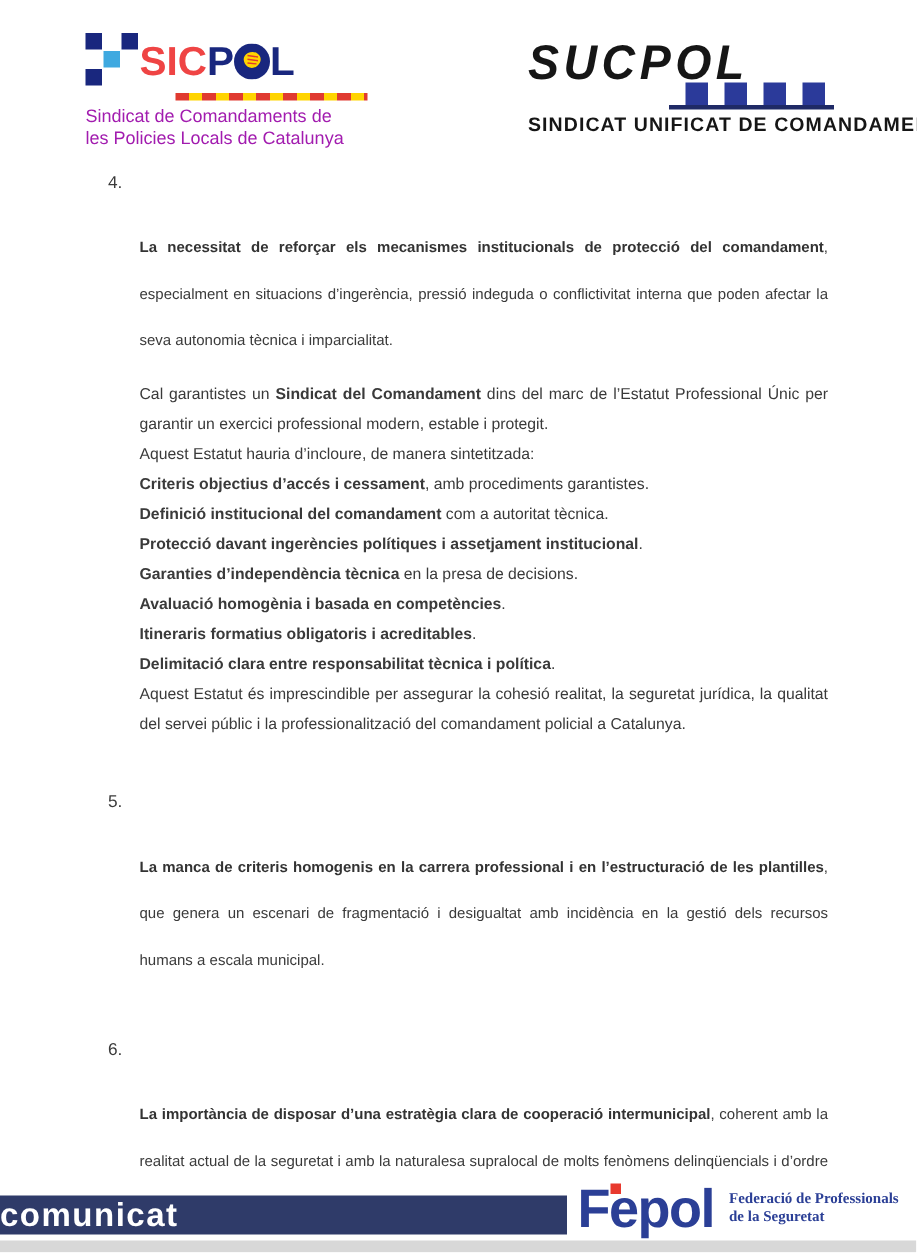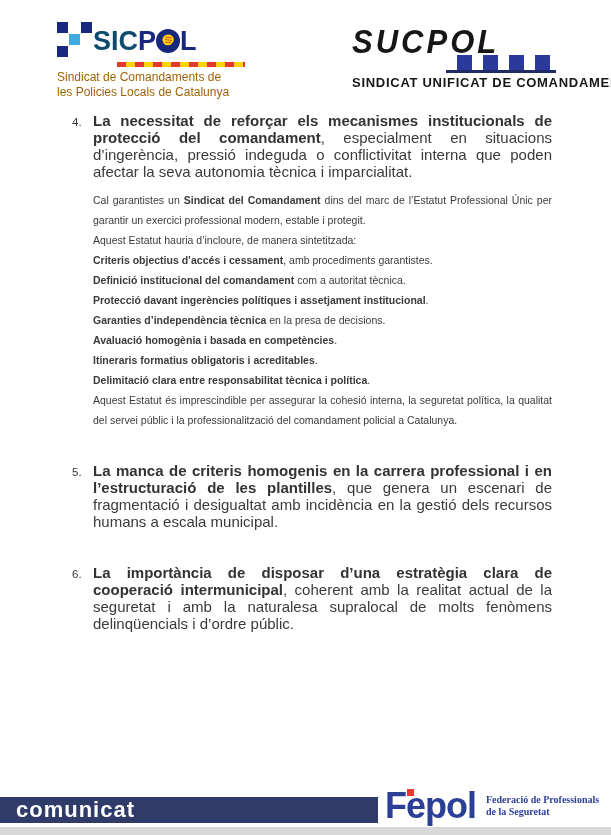--- a/index.html
+++ b/index.html
@@ -14,55 +14,55 @@
   
   .sicpol{position:absolute;left:55px;top:20px;width:200px;}
   .checker{position:absolute;left:2px;top:2px;display:grid;
     grid-template-columns:repeat(3,11px);grid-template-rows:repeat(3,11px);gap:1px;}
   .checker .n{background:#19277e;}
   .checker .w{background:#ffffff;}
   .checker .l{background:#3fa9e0;}
   .checker .t{background:transparent;}
   .sicpol-word{position:absolute;left:38px;top:8px;white-space:nowrap;
     font-weight:bold;font-size:27px;letter-spacing:0px;line-height:27px;}
-  .sicpol-word .lt{color:#0c4a6e;}
+  .sicpol-word .lt{color:#ef4444;}
   .sicpol-word .dk{color:#19277e;}
   .sicpol-o{display:inline-block;width:24px;height:24px;vertical-align:-3px;}
   .senyera{position:absolute;left:62px;top:42px;width:128px;height:5px;
     background:repeating-linear-gradient(90deg,#e03a30 0 9px,#ffd400 9px 18px);}
   .sicpol-sub{position:absolute;left:2px;top:50px;width:200px;
-    color:#a16207;font-size:12px;line-height:15px;}
+    color:#a21caf;font-size:12px;line-height:15px;}
 
   
   .sucpol{position:absolute;left:352px;top:26px;width:238px;}
   .sucpol-word{font-weight:bold;font-style:italic;font-size:31px;line-height:31px;
     letter-spacing:3px;color:#161616;transform:scaleY(1.05);white-space:nowrap;}
   .sucpol-mid{position:relative;height:19px;margin-top:-2px;}
   .sucpol-squares{position:absolute;right:40px;top:0;display:flex;gap:11px;}
   .sucpol-squares span{width:15px;height:15px;background:#2b3a9a;display:block;}
   .sucpol-underbar{position:absolute;right:34px;top:15px;width:110px;height:3px;background:#1f2a66;}
   .sucpol-sub{font-weight:bold;font-size:13px;letter-spacing:0.72px;color:#161616;
     margin-top:1px;white-space:nowrap;}
 
   
   .content{position:absolute;left:72px;top:112px;width:480px;color:#3a3a3a;}
   .item{display:flex;}
   .item .num{width:21px;flex:0 0 21px;font-size:11.5px;line-height:21.7px;}
-  .item .itext{flex:1;font-size:15px;line-height:17px;text-align:justify;}
+  .item .itext{flex:1;font-size:10px;line-height:31px;text-align:justify;margin-top:38px;}
   .item .itext b{color:#333333;}
   .sub{margin-left:21px;margin-top:10px;}
   .sub p{margin:0;font-size:10.5px;line-height:20px;text-align:justify;}
   .gap-5{margin-top:32px;}
   .gap-6{margin-top:34px;}
 
   
   .footer-bar{position:absolute;left:0;top:797px;width:378px;height:26px;
     background:#2f3b69;display:flex;align-items:center;}
   .footer-bar span{color:#ffffff;font-weight:bold;font-size:22px;
-    letter-spacing:1px;padding-left:16px;line-height:22px;}
+    letter-spacing:1px;line-height:22px;}
   .fepol{position:absolute;left:385px;top:786px;display:flex;align-items:center;justify-content:flex-end;}
   .fepol-word{position:relative;color:#2b3f96;font-weight:bold;font-size:36px;
     line-height:40px;letter-spacing:-1px;}
   .fepol-dot{position:absolute;left:22px;top:3px;width:7px;height:7px;background:#e8392e;}
   .fepol-tag{margin-left:10px;color:#2b3f96;font-weight:bold;font-size:10px;line-height:12.5px;font-family:Liberation Serif, serif;}
   .bottom-strip{position:absolute;left:0;top:827px;width:611px;height:8px;background:#d8d8d8;}
 </style>
 </head>
 <body>
 
@@ -118,21 +118,21 @@
     <div class="sub">
       <p><span>Cal garantistes un </span><b>Sindicat del Comandament</b><span> dins del marc de l’Estatut Professional Únic per garantir un exercici professional modern, estable i protegit.</span></p>
       <p><span>Aquest Estatut hauria d’incloure, de manera sintetitzada:</span></p>
       <p><b>Criteris objectius d’accés i cessament</b><span>, amb procediments garantistes.</span></p>
       <p><b>Definició institucional del comandament</b><span> com a autoritat tècnica.</span></p>
       <p><b>Protecció davant ingerències polítiques i assetjament institucional</b><span>.</span></p>
       <p><b>Garanties d’independència tècnica</b><span> en la presa de decisions.</span></p>
       <p><b>Avaluació homogènia i basada en competències</b><span>.</span></p>
       <p><b>Itineraris formatius obligatoris i acreditables</b><span>.</span></p>
       <p><b>Delimitació clara entre responsabilitat tècnica i política</b><span>.</span></p>
-      <p><span>Aquest Estatut és imprescindible per assegurar la cohesió interna, la seguretat política, la qualitat del servei públic i la professionalització del comandament policial a Catalunya.</span></p>
+      <p><span>Aquest Estatut és imprescindible per assegurar la cohesió realitat, la seguretat jurídica, la qualitat del servei públic i la professionalització del comandament policial a Catalunya.</span></p>
     </div>
 
     <div class="item gap-5">
       <div class="num">5.</div>
       <div class="itext"><b>La manca de criteris homogenis en la carrera professional i en l’estructuració de les plantilles</b><span>, que genera un escenari de fragmentació i desigualtat amb incidència en la gestió dels recursos humans a escala municipal.</span></div>
     </div>
 
     <div class="item gap-6">
       <div class="num">6.</div>
       <div class="itext"><b>La importància de disposar d’una estratègia clara de cooperació intermunicipal</b><span>, coherent amb la realitat actual de la seguretat i amb la naturalesa supralocal de molts fenòmens delinqüencials i d’ordre públic.</span></div>

